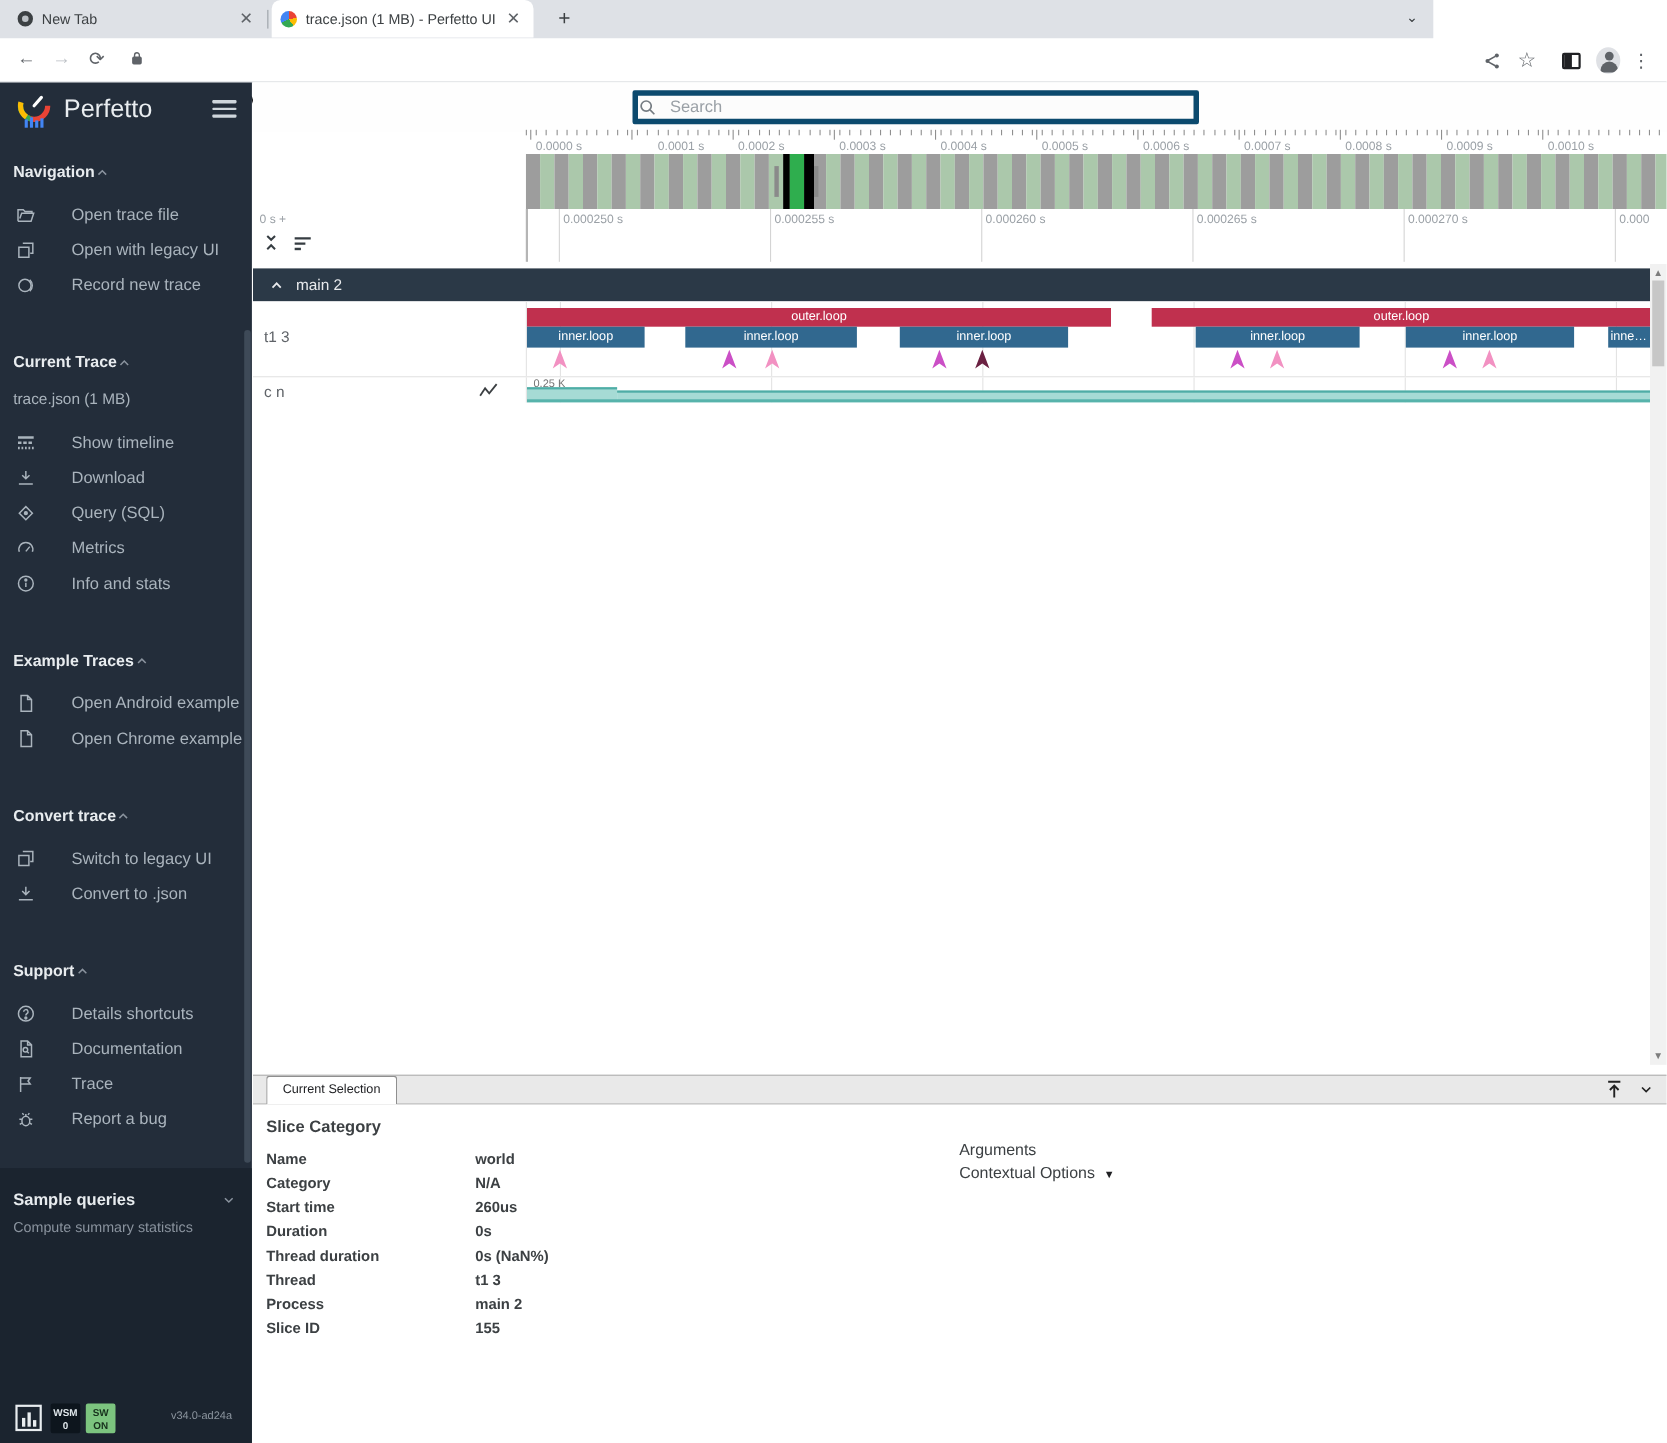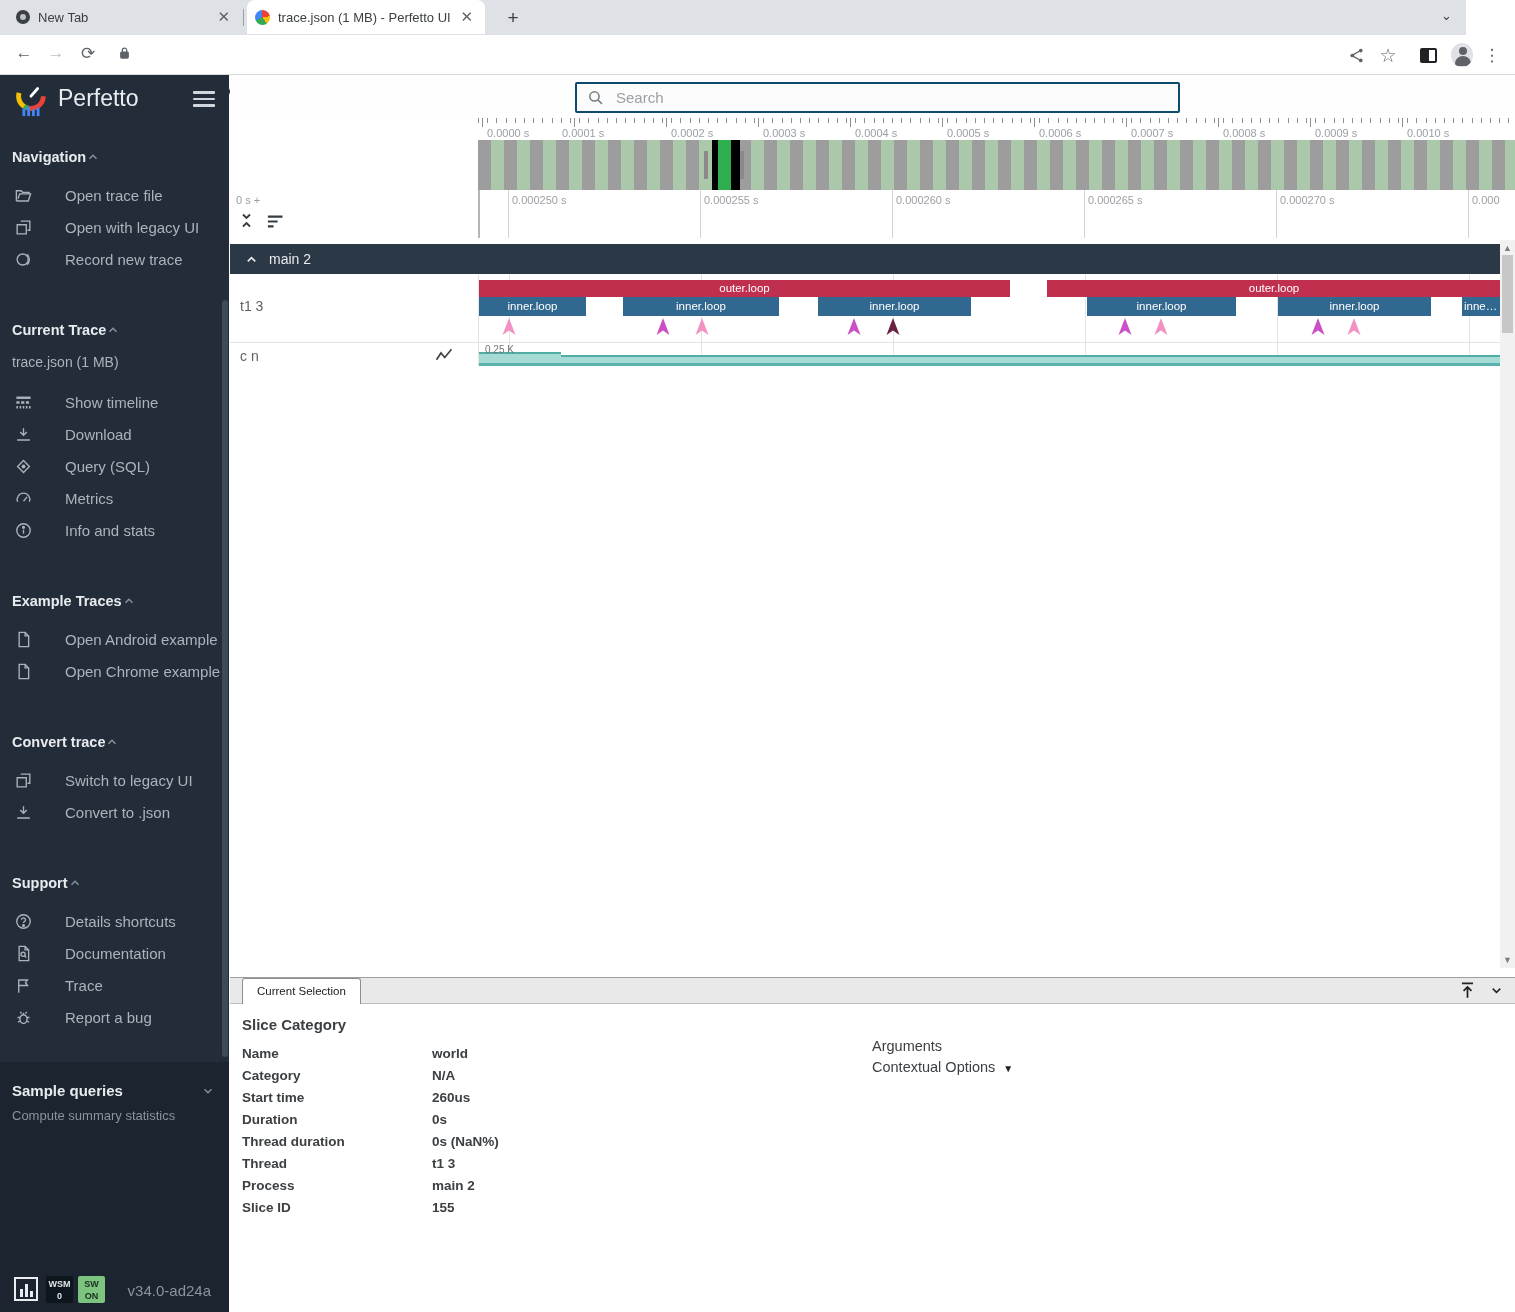--- a/index.html
+++ b/index.html
@@ -1,19 +1,19 @@
 <!DOCTYPE html>
 <html><head>
 <meta charset="utf-8">
 <style>
   * { margin:0; padding:0; box-sizing:border-box; }
   html,body { width:1515px; height:1312px; font-family:"Liberation Sans", sans-serif; background:#fff; overflow:hidden; }
 
   
-  #tabstrip { position:absolute; left:0; top:0; width:1466px; height:35px; background:#dee1e6; }
+  #tabstrip { position:absolute; left:0; top:0; width:1303px; height:35px; background:#dee1e6; }
   .tab { position:absolute; top:0; height:34px; display:flex; align-items:center; font-size:13px; color:#3c4043; }
   .tab-inactive { left:8px; width:234px; padding:0 8px; }
   .tab-active { left:247px; width:238px; background:#fff; border-radius:8px 8px 0 0; padding:0 8px; }
   .tab-sep { position:absolute; left:243px; top:9px; width:1px; height:17px; background:#9aa0a6; }
   .tab-title { flex:1; white-space:nowrap; overflow:hidden; margin-left:8px; }
   .tab-close { font-size:15px; color:#5f6368; padding:0 4px; cursor:pointer; }
   .fav-dark { width:14px; height:14px; border-radius:50%; border:4px solid #3c4043; background:#bdc1c6; flex:none; }
   .fav-perfetto { width:15px; height:15px; border-radius:50%; flex:none;
      background:conic-gradient(#ea4335 0 22%, #fbbc04 22% 40%, #34a853 40% 68%, #4285f4 68% 100%); }
   #new-tab-btn { position:absolute; left:500px; top:5px; width:26px; height:26px; text-align:center; line-height:25px; font-size:19px; color:#3c4043; border-radius:50%; }
@@ -51,27 +51,27 @@
   #sample-head { display:flex; align-items:center; justify-content:space-between; padding:20px 14px 0 12px; }
   #sample-title { font-size:15px; font-weight:bold; color:#e8ecef; }
   #sample-item { font-size:13px; color:#8a939e; padding:9px 12px; cursor:pointer; }
   #sb-scroll-thumb { position:absolute; right:1px; top:225px; width:6px; height:757px; background:#3e4a58; border-radius:3px; }
   #sb-footer { position:absolute; left:0; bottom:6px; width:229px; height:32px; }
   #hist-icon { position:absolute; left:14px; top:3px; width:24px; height:24px; border:2px solid #e9edf0; display:flex; align-items:flex-end; justify-content:center; gap:2px; padding:2px; }
   #hist-icon i { display:block; width:3px; background:#e9edf0; }
   .sb-badge { position:absolute; top:2px; width:27px; height:27px; font-size:9px; font-weight:bold; text-align:center; line-height:12px; padding-top:2px; border-radius:2px; }
   #badge-wsm { left:46px; background:#0d151d; color:#dfe6ea; }
   #badge-sw { left:78px; background:#7cc47f; color:#17301c; }
-  #sb-version { position:absolute; right:18px; top:8px; font-size:15px; color:#8b949e; }
+  #sb-version { position:absolute; right:18px; top:8px; font-size:10px; color:#8b949e; }
 
   
   #main { position:absolute; left:230px; top:75px; width:1285px; height:1237px; background:#fff; }
 
   #search-strip { position:absolute; left:0; top:0; width:1285px; height:45px; background:#fefefe; }
-  #search-box { position:absolute; left:345px; top:7px; width:605px; height:31px; background:#fcfcfc; border:2px solid #0c4a6e; border-radius:2px; display:flex; align-items:center; padding-left:10px; }
+  #search-box { position:absolute; left:345px; top:7px; width:515px; height:31px; background:#fcfcfc; border:5px solid #0c4a6e; border-radius:2px; display:flex; align-items:center; padding-left:0; }
   #search-box .mag { margin-right:12px; }
   #search-input { border:none; outline:none; background:transparent; font-size:15px; color:#202124; flex:1; font-family:"Liberation Sans",sans-serif; }
   #search-input::placeholder { color:#9aa0a6; }
 
   #overview { position:absolute; left:0; top:43px; width:1285px; height:72px; }
   .ov-tick { position:absolute; top:0; width:1px; background:#8f8f8f; }
   .ov-label { position:absolute; top:9px; font-size:11px; color:#9aa0a6; white-space:nowrap; }
   #stripes { position:absolute; left:248px; top:22px; width:1037px; height:50px; overflow:hidden; }
   .stripe { position:absolute; top:0; height:50px; }
   .vp-black { position:absolute; top:0; height:50px; background:#000; }
@@ -506,21 +506,21 @@
       <div class="ov-tick" style="left:1223.2px;height:5px;"></div>
       <div class="ov-tick" style="left:1232.4px;height:5px;"></div>
       <div class="ov-tick" style="left:1241.6px;height:5px;"></div>
       <div class="ov-tick" style="left:1250.8px;height:5px;"></div>
       <div class="ov-tick" style="left:1260.0px;height:5px;"></div>
       <div class="ov-tick" style="left:1269.2px;height:5px;"></div>
       <div class="ov-tick" style="left:1278.4px;height:5px;"></div>
       <div class="ov-tick" style="left:252px;height:9px;"></div>
       <div class="ov-label" style="left:257px;">0.0000 s</div>
       <div class="ov-tick" style="left:344px;height:9px;"></div>
-      <div class="ov-label" style="left:332px;">0.0001 s</div>
+      <div class="ov-label" style="left:368px;">0.0001 s</div>
       <div class="ov-tick" style="left:436px;height:9px;"></div>
       <div class="ov-label" style="left:441px;">0.0002 s</div>
       <div class="ov-tick" style="left:528px;height:9px;"></div>
       <div class="ov-label" style="left:533px;">0.0003 s</div>
       <div class="ov-tick" style="left:620px;height:9px;"></div>
       <div class="ov-label" style="left:625px;">0.0004 s</div>
       <div class="ov-tick" style="left:712px;height:9px;"></div>
       <div class="ov-label" style="left:717px;">0.0005 s</div>
       <div class="ov-tick" style="left:804px;height:9px;"></div>
       <div class="ov-label" style="left:809px;">0.0006 s</div>

